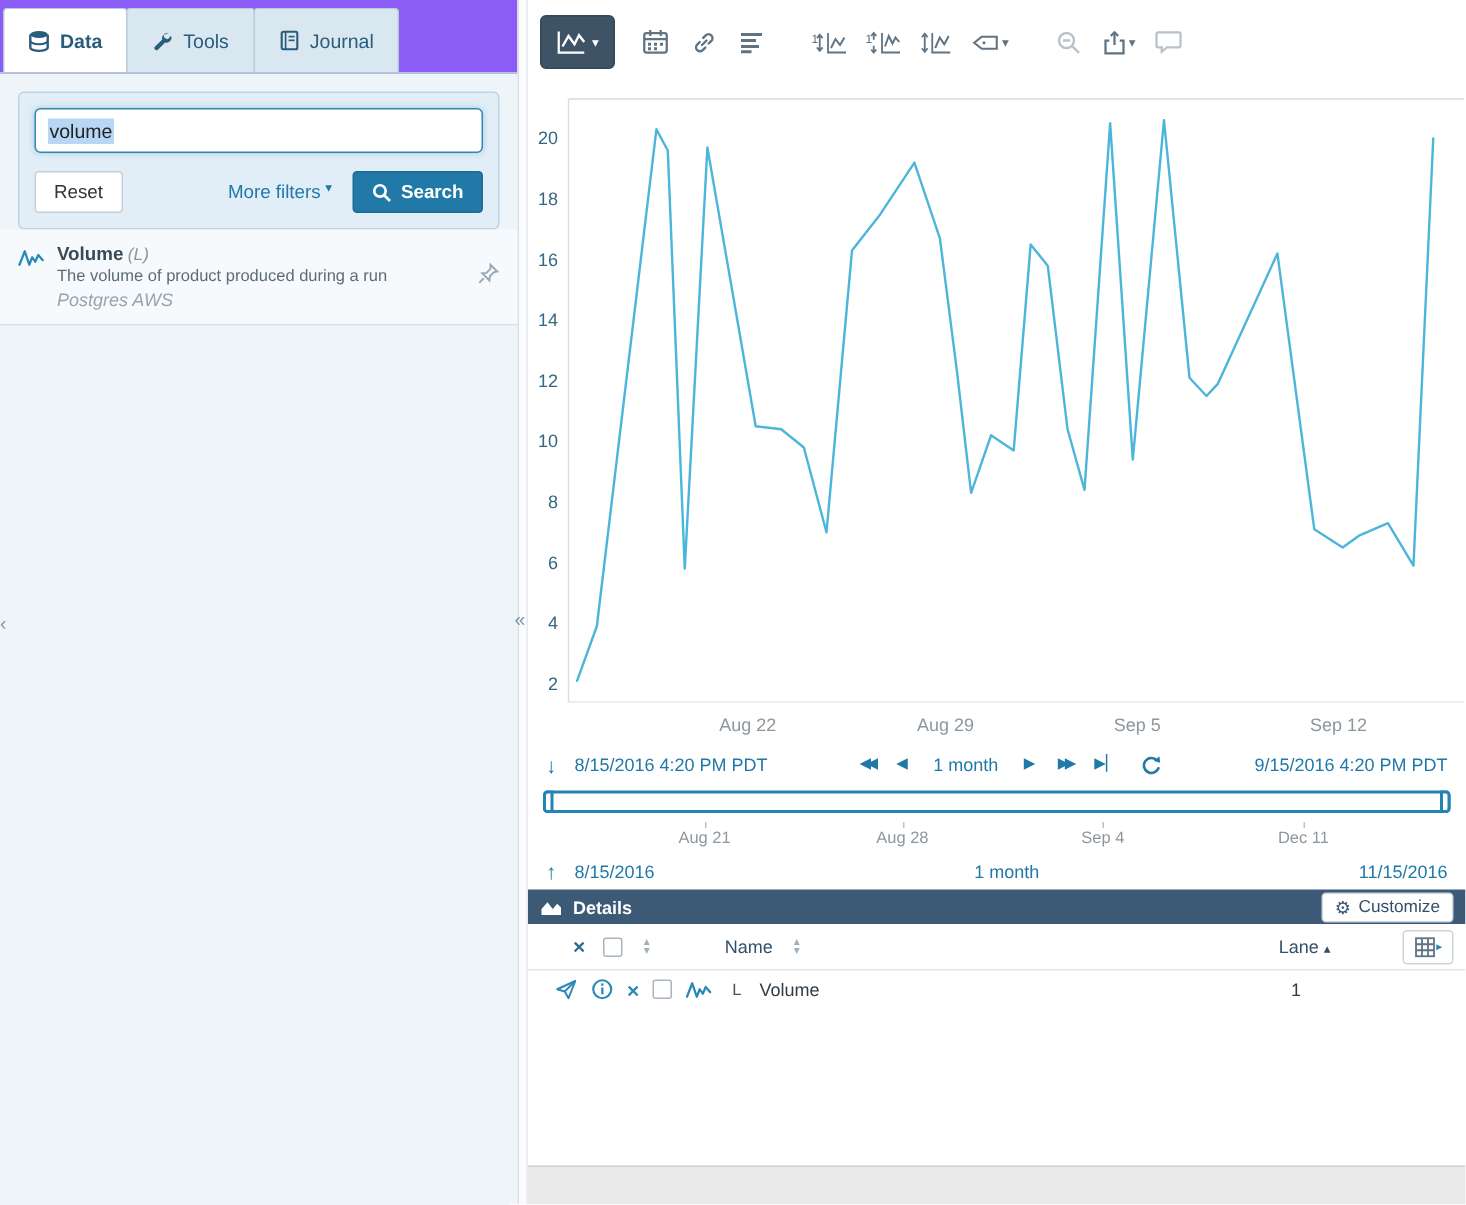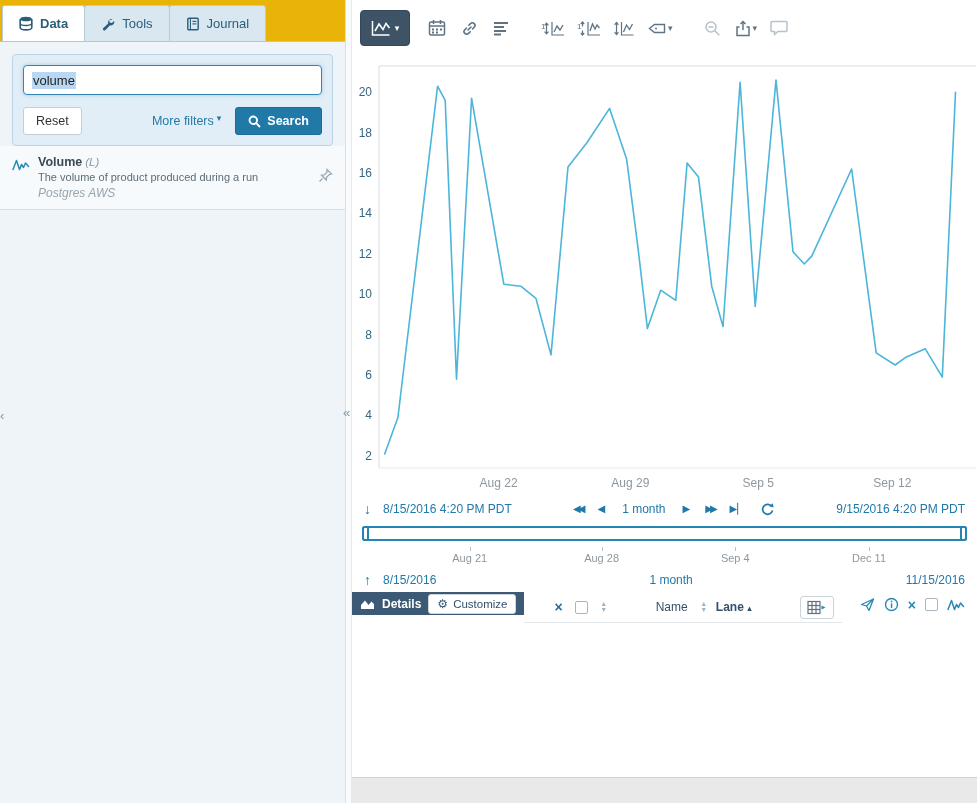--- a/index.html
+++ b/index.html
@@ -2,21 +2,21 @@
 <html><head>
 <meta charset="utf-8">
 <style>
   *{box-sizing:border-box;margin:0;padding:0}
   html,body{width:977px;height:803px;overflow:hidden;background:#fff;
     font-family:"Liberation Sans","DejaVu Sans",sans-serif;-webkit-font-smoothing:antialiased}
   .app{display:flex;width:100%;height:100%}
 
   
   .left-panel{width:345px;min-width:345px;background:#eff4f8;display:flex;flex-direction:column;position:relative}
-  .tabbar{display:flex;background:#eab308;border-bottom:1px solid #b3c8d6;padding:5px 0 0 2px;height:42px}
+  .tabbar{display:flex;background:#8b5cf6;border-bottom:1px solid #b3c8d6;padding:5px 0 0 2px;height:49px}
   .tab{display:flex;align-items:center;gap:7px;padding:0 16px;font-size:13px;color:#2a5d7c;
     border:1px solid #b7cbd9;border-bottom:none;border-radius:3px 3px 0 0;margin-right:-1px;background:#d9e7f1;cursor:pointer}
   .tab.active{background:#fff;font-weight:bold}
   .search-box{margin:12px 12px 0;background:#e2eef7;border:1px solid #bcd3e3;border-radius:4px;padding:10px}
   .fake-input{background:#fff;border:1px solid #3286b5;border-radius:4px;height:30px;display:flex;align-items:center;
     padding:0 8px;font-size:13px;color:#222;box-shadow:0 0 4px rgba(50,134,181,.35);cursor:text}
   .fake-input .sel{background:#b8d7f4;padding:1px 1px}
   .search-actions{display:flex;align-items:center;margin-top:12px}
   .btn-reset{background:#fff;border:1px solid #c6ced4;border-radius:3px;padding:6px 12px;font-size:12.5px;color:#333;cursor:pointer}
   .more-filters{margin-left:auto;margin-right:14px;color:#2179a8;font-size:12.5px;cursor:pointer;display:flex;align-items:flex-start;gap:3px}
@@ -66,37 +66,37 @@
   .slider-handle.right{right:-2px;border-radius:0 3px 3px 0}
   .slider-ticks{position:relative;height:21px;margin-top:6px}
   .tickmark{position:absolute;top:0;width:1px;height:4px;background:#b7c1c8}
   .ticklabel{position:absolute;top:5px;transform:translateX(-50%);font-size:11px;color:#8d979e;white-space:nowrap}
   .range-row{display:flex;align-items:center;padding:0 12px;height:24px;font-size:12px;color:#2179a8;flex:none}
   .range-start{margin-left:12px;cursor:pointer}
   .range-duration{margin:0 auto;cursor:pointer}
   .range-end{cursor:pointer}
 
   
-  .details{flex:1;display:flex;min-height:0}
+  .details{flex:1;display:flex;flex-direction:column;min-height:0}
   .details-header{height:23px;background:#3c5a75;display:flex;align-items:center;color:#fff;
     font-size:12px;font-weight:bold;padding:0 8px;gap:7px;flex:none}
   .customize-btn{margin-left:auto;background:#fff;border:1px solid #cfd6db;border-radius:3px;color:#33506b;
     font-size:11.5px;height:20px;display:flex;align-items:center;gap:5px;padding:0 8px;cursor:pointer}
   .gear{font-size:12px;color:#3c5a75;line-height:1}
   .dt-header{display:flex;align-items:center;height:31px;border-bottom:1px solid #e4e7ea;font-size:12px;
     color:#33506b;padding:0 8px 0 30px;flex:none}
   .hx{font-weight:bold;color:#2f6e94;font-size:14px;cursor:pointer;line-height:1}
   .cb{appearance:none;-webkit-appearance:none;width:13px;height:13px;border:1px solid #a9b6bf;border-radius:2px;background:#fff;cursor:pointer;margin:0}
   .dt-header .cb{margin-left:12px}
   .sortpair{display:inline-flex;flex-direction:column;font-size:8px;line-height:6px;color:#9fb2be;cursor:pointer;margin-left:14px}
   .sortpair i{font-style:normal}
   .hname-wrap{display:flex;align-items:center;margin-left:50px}
   .hname{font-weight:normal;cursor:pointer}
   .flex1{flex:1}
-  .lane-cell{width:46px;text-align:right;font-weight:bold;cursor:pointer;white-space:nowrap}
+  .lane-cell{width:46px;text-align:right;font-weight:normal;cursor:pointer;white-space:nowrap}
   .lane-cell .asc{font-style:normal;font-size:9px;color:#33506b}
   .end-spacer{width:48px}
   .grid-btn{width:34px;height:23px;background:#fff;border:1px solid #ccd4d9;border-radius:3px;display:flex;
     align-items:center;justify-content:center;cursor:pointer}
   .dt-row{display:flex;align-items:center;height:25px;font-size:12px;color:#2f3c45;padding:0 8px 0 18px;cursor:pointer;flex:none}
   .dt-row .ric{display:flex;align-items:center;margin-right:9px;cursor:pointer}
   .dt-row .rx{font-weight:bold;color:#2988b5;font-size:14px;margin-right:9px;line-height:1;cursor:pointer}
   .dt-row .cb{margin-right:9px}
   .sym{font-size:11px;color:#44525c;margin:0 12px 0 4px}
   .rname{color:#2f3c45}

